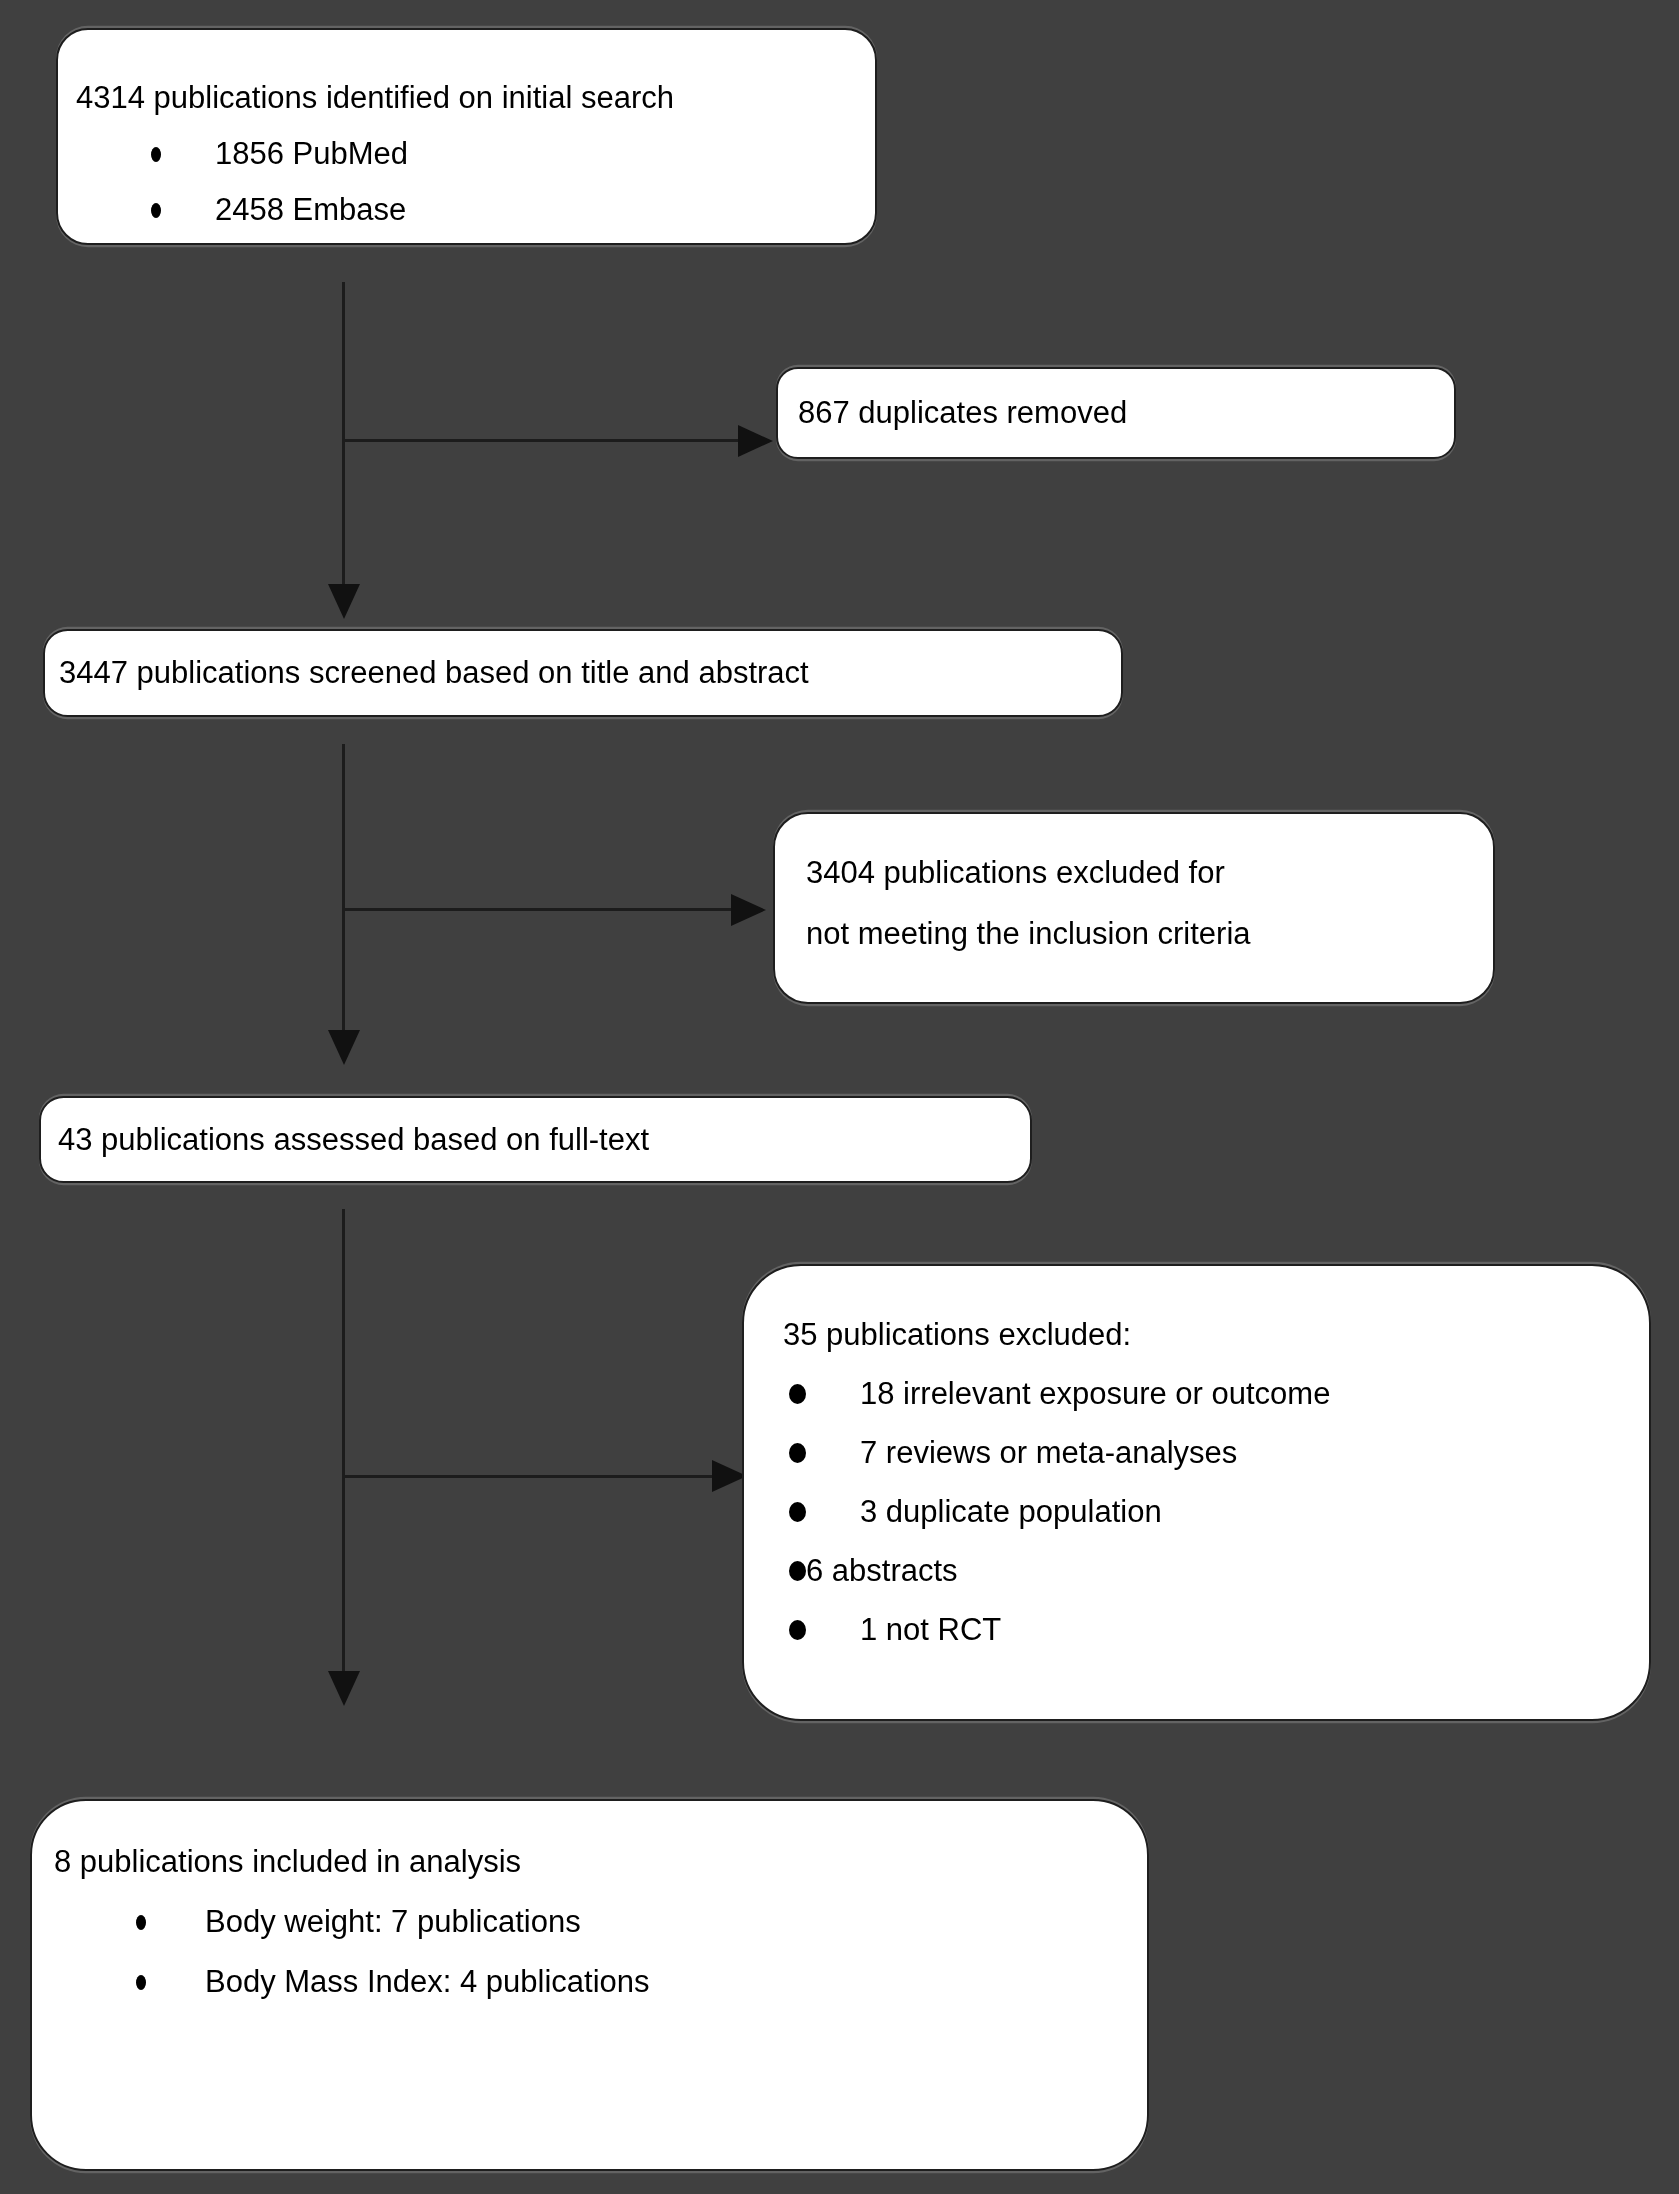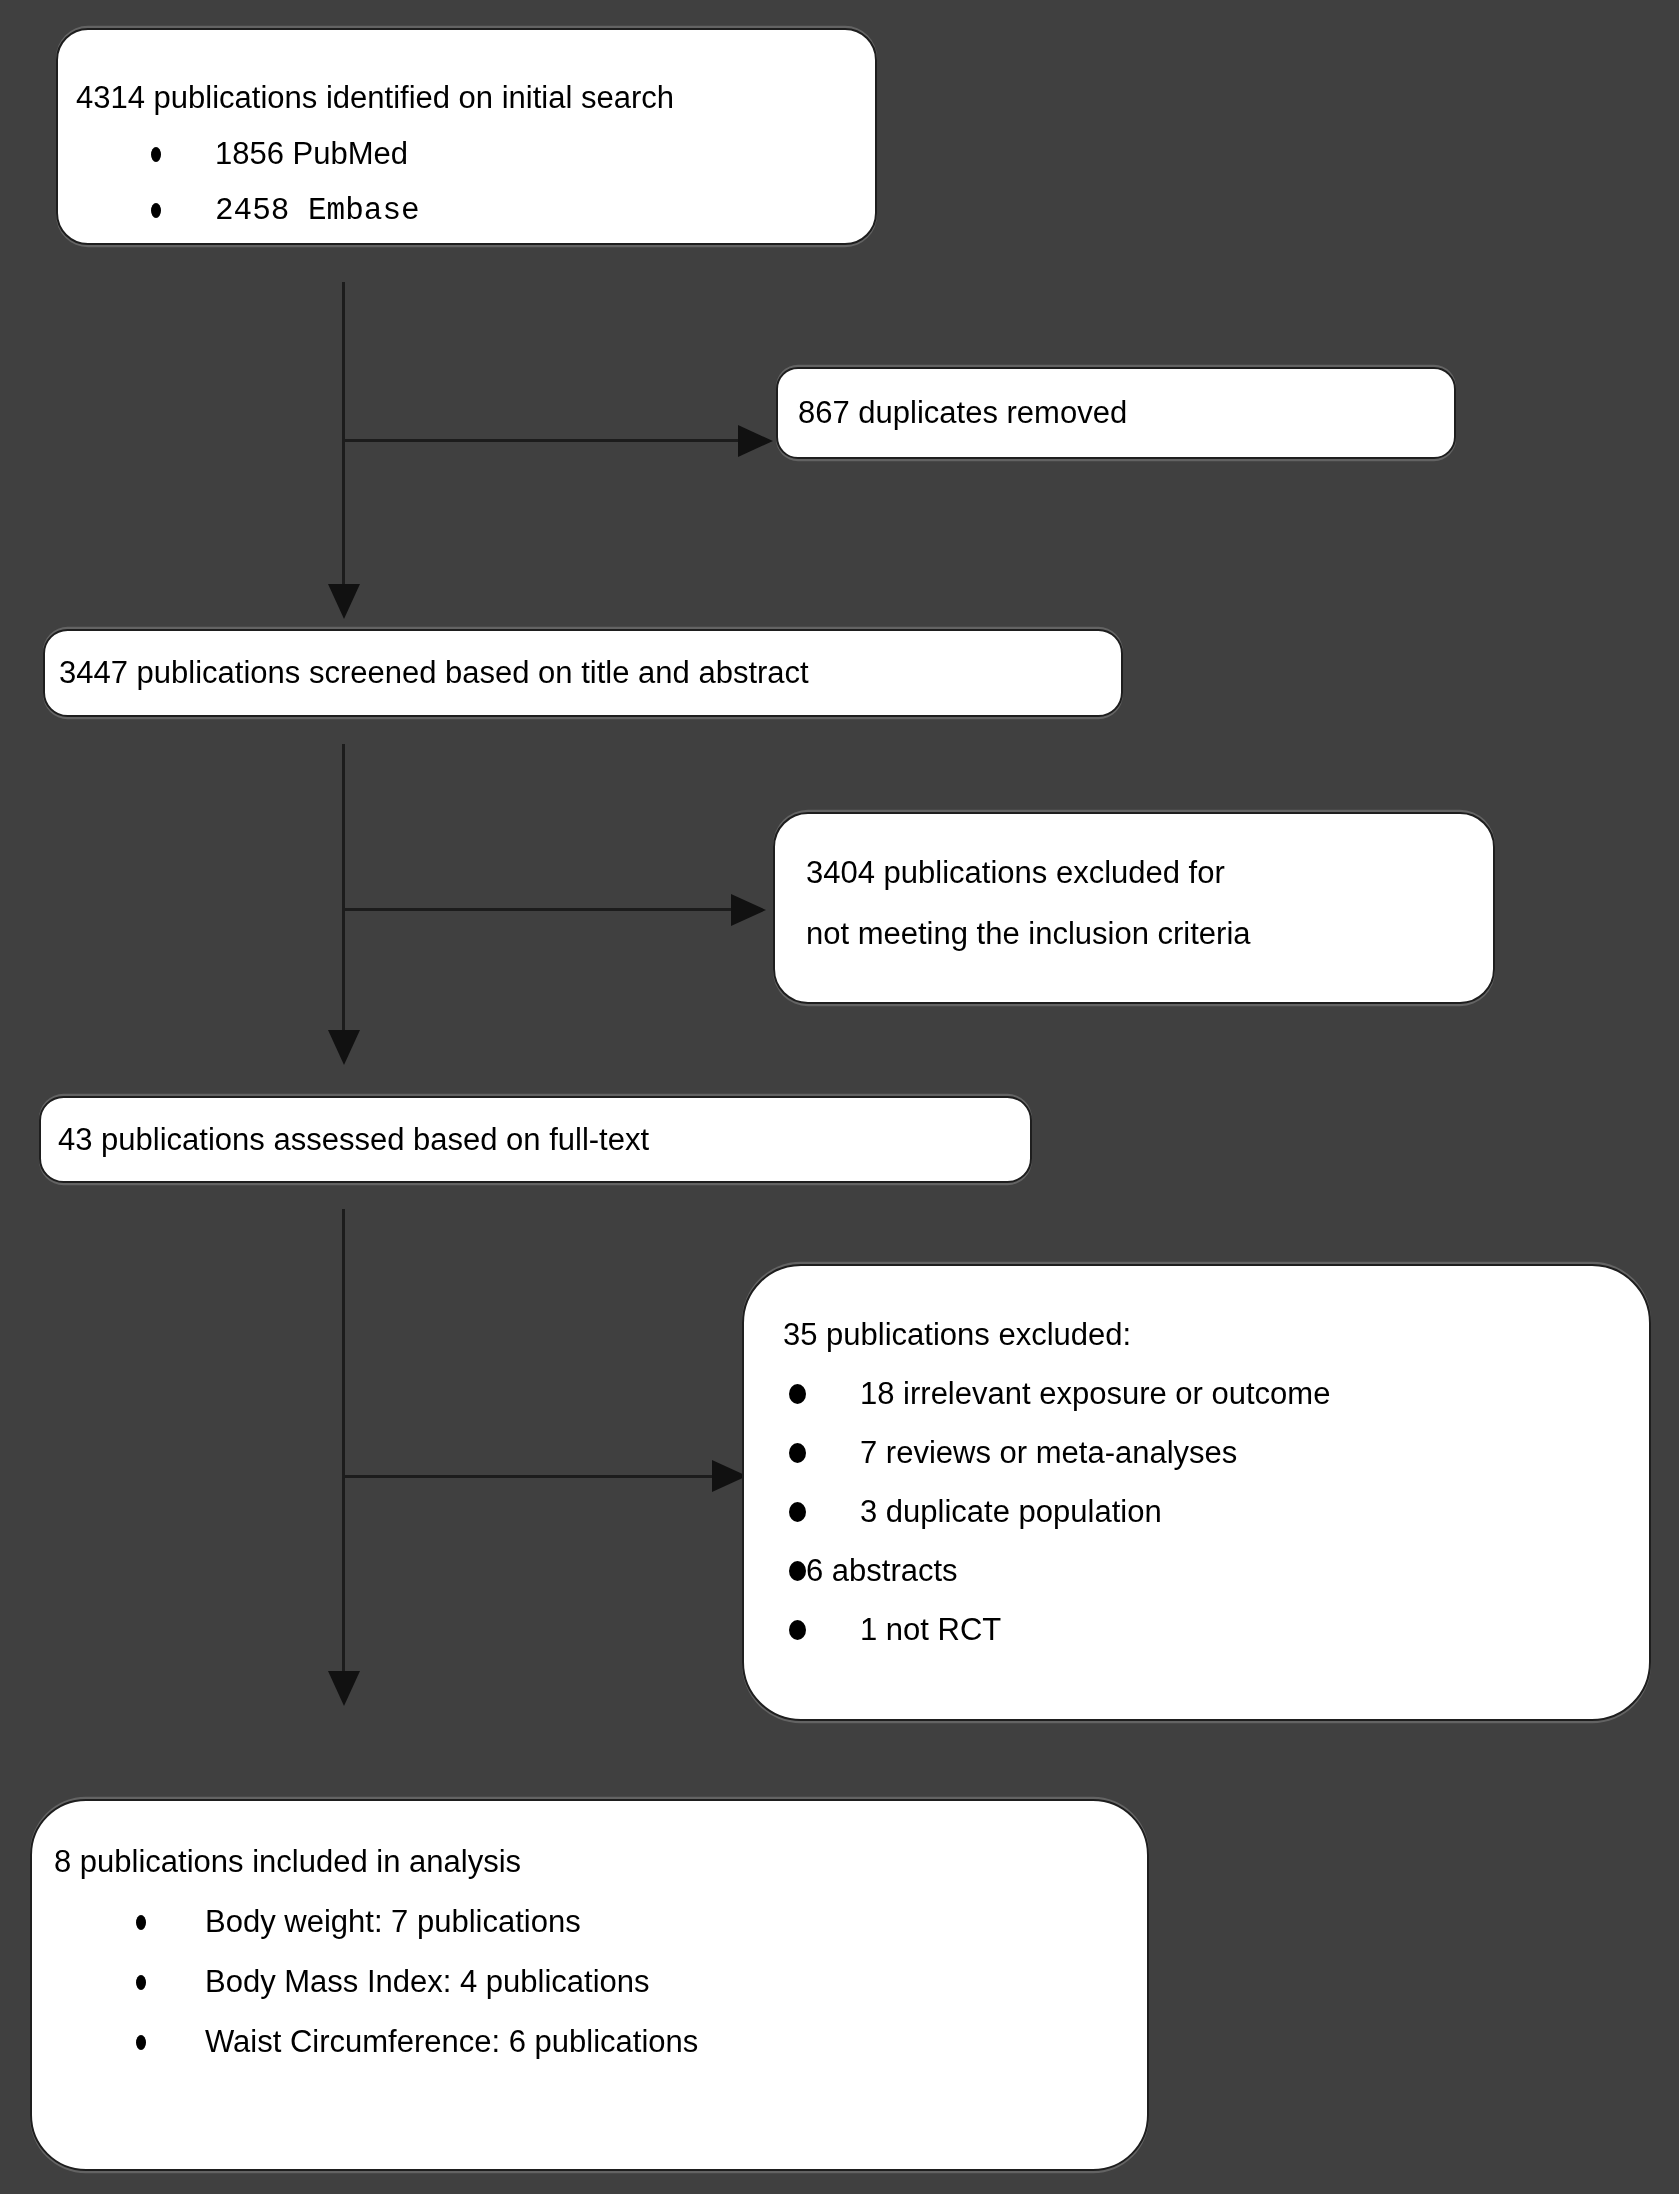--- a/index.html
+++ b/index.html
@@ -53,21 +53,21 @@
   <div class="box" style="left:56px;top:28px;width:821px;height:217px;border-radius:32px;padding-top:40px;">
     <div class="row lh100" style="margin-left:18px;">
       <span class="txt">4314 publications identified on initial search</span>
     </div>
     <div class="row lh100">
       <span class="dot dot-sm" style="margin-left:93px;"></span>
       <span class="txt" style="margin-left:54px;">1856 PubMed</span>
     </div>
     <div class="row lh100">
       <span class="dot dot-sm" style="margin-left:93px;"></span>
-      <span class="txt" style="margin-left:54px;font-family:Liberation Mono, monospace;">2458 Embase</span>
+      <span class="txt" style="margin-left:54px;">2458 Embase</span>
     </div>
   </div>
 
   <div class="vline" style="left:342px;top:282px;height:304px;"></div>
   <div class="arrow-down" style="left:328px;top:584px;"></div>
 
   <div class="hline" style="left:344px;top:439px;width:395px;"></div>
   <div class="arrow-right" style="left:738px;top:425px;"></div>
 
   <div class="box vcenter" style="left:776px;top:367px;width:680px;height:92px;border-radius:22px;padding-left:20px;">
@@ -134,20 +134,16 @@
       <span class="txt">8 publications included in analysis</span>
     </div>
     <div class="row lh108">
       <span class="dot dot-sm" style="margin-left:104px;"></span>
       <span class="txt" style="margin-left:59px;">Body weight: 7 publications</span>
     </div>
     <div class="row lh108">
       <span class="dot dot-sm" style="margin-left:104px;"></span>
       <span class="txt" style="margin-left:59px;">Body Mass Index: 4 publications</span>
     </div>
-    <div class="row lh108">
-      <span class="dot dot-sm" style="margin-left:104px;"></span>
-      <span class="txt" style="margin-left:59px;">Waist Circumference: 6 publications</span>
-    </div>
   </div>
 
 </div>
 
 
 </body></html>

